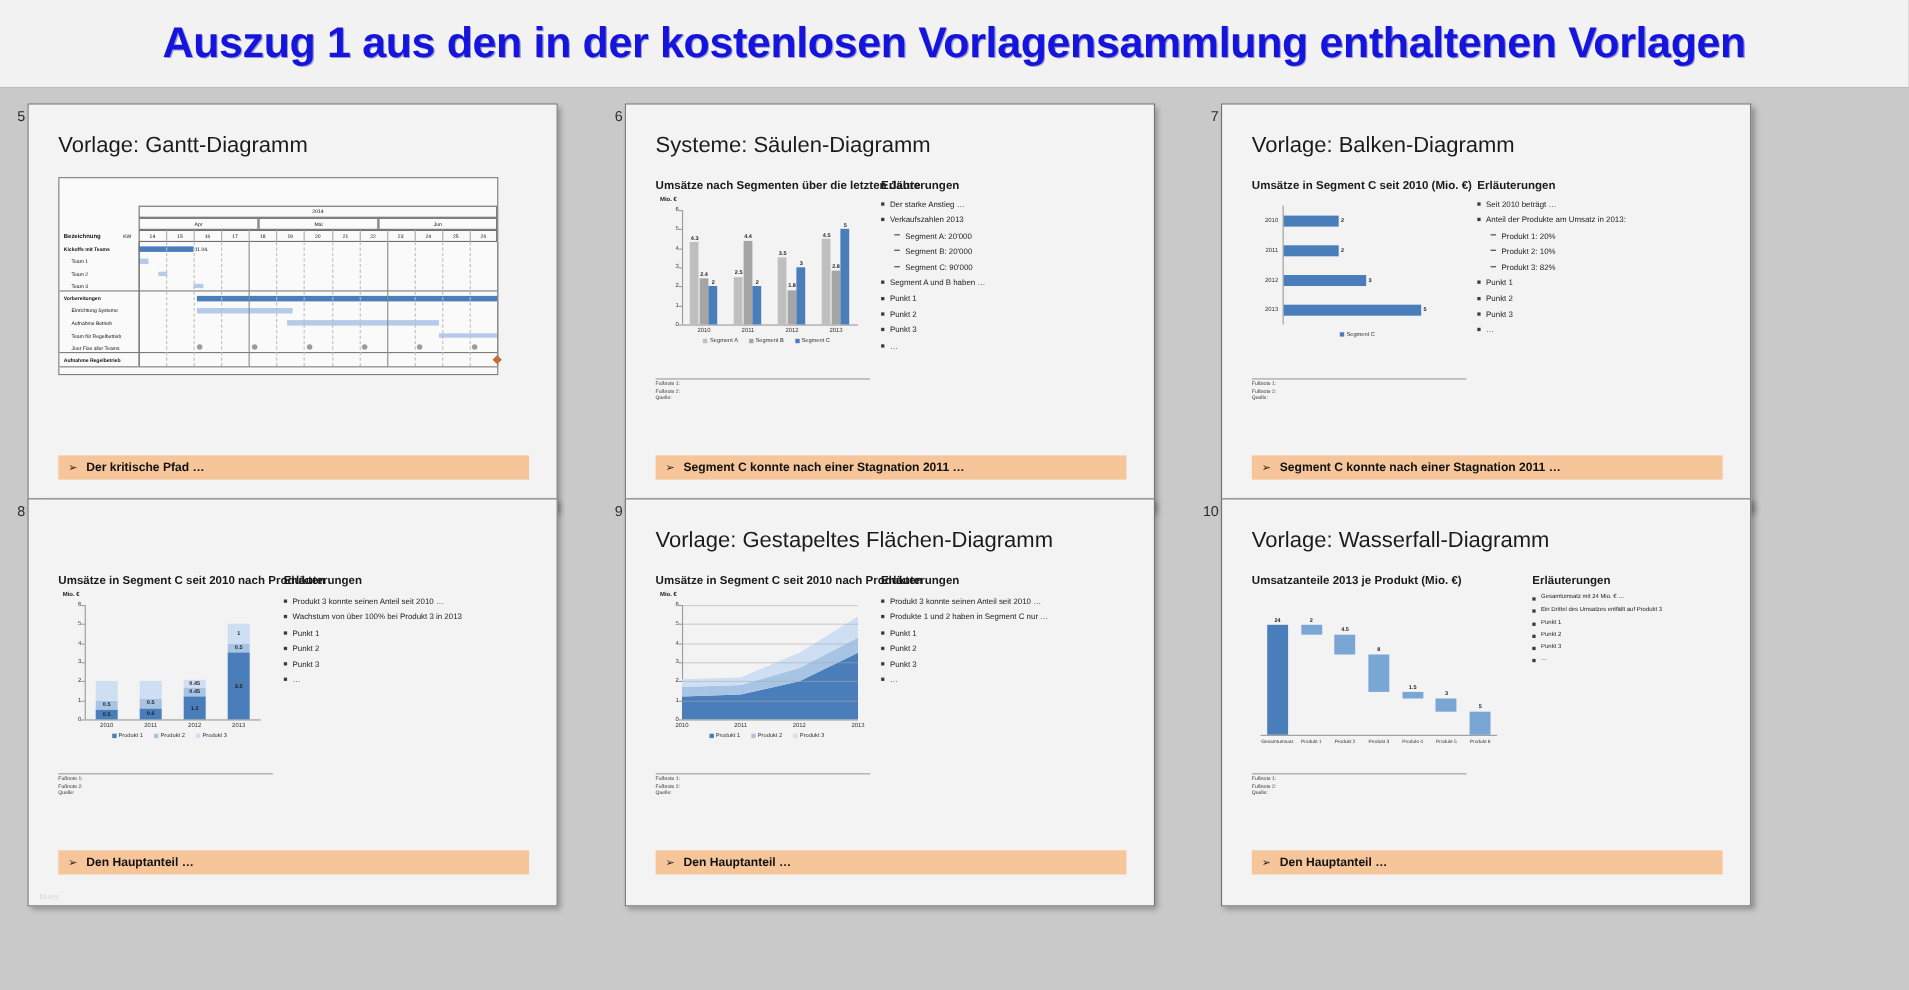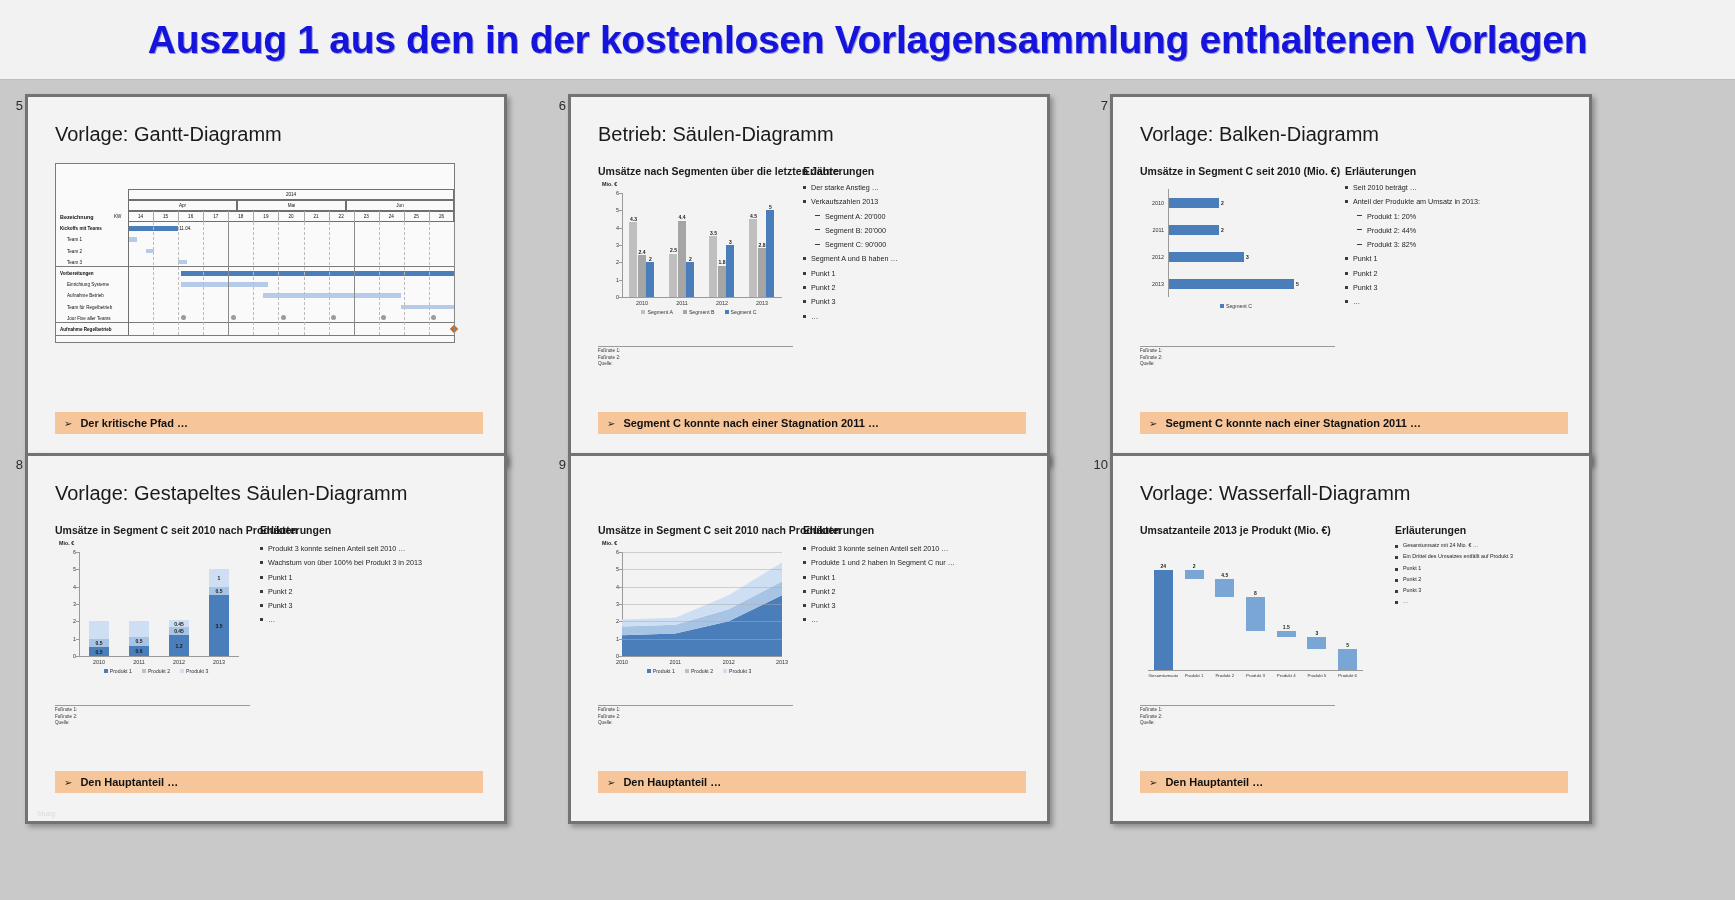--- a/index.html
+++ b/index.html
@@ -25,21 +25,21 @@
   }
   
   #grid {
     position:absolute; left:0; top:80px; width:1735px; height:820px;
   }
   .slide-cell { position:absolute; }
   .slide {
     position:absolute; left:0; top:0;
     width:482px; height:371px;
     background:#f3f3f3;
-    border:3px solid #737373;
+    border:1px solid #737373;
     box-shadow:3px 3px 5px rgba(0,0,0,0.30);
     overflow:hidden;
   }
   .slide-num {
     position:absolute; right:2px; bottom:-19px;
     font-size:13px; color:#2b2b2b;
   }
   .slide-title {
     position:absolute; left:27px; top:26px;
     font-size:20px; color:#1a1a1a; font-weight:normal;
@@ -205,21 +205,21 @@
         <span class="arrow">➢</span>
         <span class="btxt">Der kritische Pfad …</span>
       </div>
       <div style="position:absolute; left:10px; bottom:4px; font-size:7px; color:#d9d9d9;">blueg</div>
     </div>
     <div class="slide-num">5</div>
   </div>
 
   <div class="slide-cell" style="left:568px; top:14px;">
     <div class="slide">
-      <div class="slide-title">Betrieb: Säulen-Diagramm</div>
+      <div class="slide-title">Systeme: Säulen-Diagramm</div>
       <div class="sub-head" style="left:27px; top:68px;">Umsätze nach Segmenten über die letzten Jahre</div>
       <div class="sub-head" style="left:232px; top:68px;">Erläuterungen</div>
 
       <div id="chart6" style="position:absolute; left:27px; top:82px; width:195px; height:160px;">
           <div class="axis-unit" style="left:4px; top:2px;">Mio. €</div>
           <div class="ytick" style="left:7px; top:115px;">0</div>
           <div class="tickmark" style="left:21px; top:118px;"></div>
           <div class="ytick" style="left:7px; top:97.66666666666667px;">1</div>
           <div class="tickmark" style="left:21px; top:100.66666666666667px;"></div>
           <div class="ytick" style="left:7px; top:80.33333333333334px;">2</div>
@@ -370,21 +370,21 @@
           <div class="li">
             <span class="sq"></span>
             <span>Anteil der Produkte am Umsatz in 2013:</span>
           </div>
           <div class="li sub">
             <span class="sq"></span>
             <span>Produkt 1: 20%</span>
           </div>
           <div class="li sub">
             <span class="sq"></span>
-            <span>Produkt 2: 44%</span>
+            <span>Produkt 2: 10%</span>
           </div>
           <div class="li sub">
             <span class="sq"></span>
             <span>Produkt 3: 82%</span>
           </div>
           <div class="li">
             <span class="sq"></span>
             <span>Punkt 1</span>
           </div>
           <div class="li">
@@ -411,21 +411,20 @@
       <div class="banner">
         <span class="arrow">➢</span>
         <span class="btxt">Segment C konnte nach einer Stagnation 2011 …</span>
       </div>
     </div>
     <div class="slide-num">7</div>
   </div>
 
   <div class="slide-cell" style="left:25px; top:373px;">
     <div class="slide">
-      <div class="slide-title">Vorlage: Gestapeltes Säulen-Diagramm</div>
       <div class="sub-head" style="left:27px; top:68px;">Umsätze in Segment C seit 2010 nach Produkten</div>
       <div class="sub-head" style="left:232px; top:68px;">Erläuterungen</div>
 
       <div id="chart8" style="position:absolute; left:27px; top:82px; width:195px; height:160px;">
           <div class="axis-unit" style="left:4px; top:2px;">Mio. €</div>
           <div class="ytick" style="left:7px; top:115px;">0</div>
           <div class="tickmark" style="left:21px; top:118px;"></div>
           <div class="ytick" style="left:7px; top:97.66666666666667px;">1</div>
           <div class="tickmark" style="left:21px; top:100.66666666666667px;"></div>
           <div class="ytick" style="left:7px; top:80.33333333333334px;">2</div>
@@ -519,20 +518,21 @@
         <span class="arrow">➢</span>
         <span class="btxt">Den Hauptanteil …</span>
       </div>
       <div style="position:absolute; left:10px; bottom:4px; font-size:7px; color:#d9d9d9;">blueg</div>
     </div>
     <div class="slide-num">8</div>
   </div>
 
   <div class="slide-cell" style="left:568px; top:373px;">
     <div class="slide">
+      <div class="slide-title">Vorlage: Gestapeltes Flächen-Diagramm</div>
       <div class="sub-head" style="left:27px; top:68px;">Umsätze in Segment C seit 2010 nach Produkten</div>
       <div class="sub-head" style="left:232px; top:68px;">Erläuterungen</div>
 
       <div id="chart9" style="position:absolute; left:27px; top:82px; width:195px; height:160px;">
           <div class="axis-unit" style="left:4px; top:2px;">Mio. €</div>
           <div class="ytick" style="left:7px; top:115px;">0</div>
           <div class="tickmark" style="left:21px; top:118px;"></div>
           <div class="ytick" style="left:7px; top:97.66666666666667px;">1</div>
           <div class="tickmark" style="left:21px; top:100.66666666666667px;"></div>
           <div class="ytick" style="left:7px; top:80.33333333333334px;">2</div>

